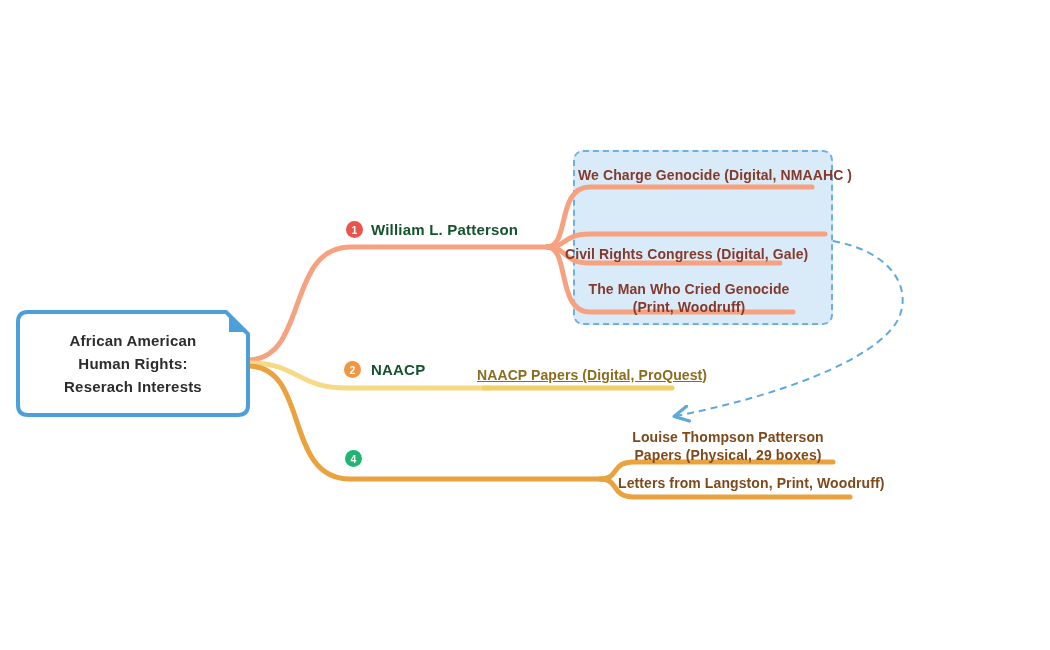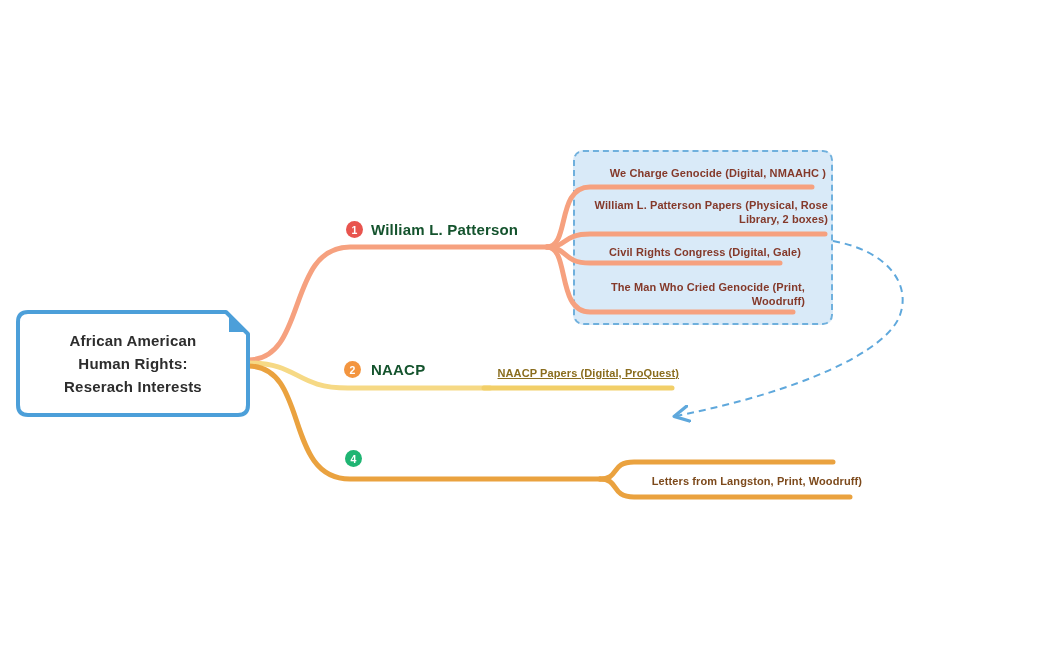--- a/index.html
+++ b/index.html
@@ -32,22 +32,22 @@
   .badge{
     position:absolute;width:17px;height:17px;border-radius:50%;
     color:#fff;font-size:10.5px;font-weight:700;
     display:flex;align-items:center;justify-content:center;
     z-index:4;
   }
   .badge-1{left:346px;top:221px;background:#E8544E;}
   .badge-2{left:344px;top:361px;background:#F3953F;}
   .badge-4{left:345px;top:450px;background:#1FB573;}
   .leaf{
-    position:absolute;font-weight:700;font-size:11px;line-height:1.3;
-    text-align:right;letter-spacing:0.1px;z-index:3;
+    position:absolute;font-weight:700;font-size:14px;line-height:1.3;
+    text-align:center;letter-spacing:0.1px;z-index:3;
   }
   .w{color:#84392A;}
   .n{color:#8A6D1E;}
   .l{color:#7D4A1C;}
   .w1{left:578px;top:166px;width:248px;white-space:nowrap;}
   .w2{left:576px;top:198px;width:252px;}
   .w3{left:565px;top:245px;width:236px;white-space:nowrap;}
   .w4{left:573px;top:280px;width:232px;}
   .n1{left:477px;top:366px;width:202px;white-space:nowrap;text-decoration:underline;}
   .l1{left:616px;top:428px;width:224px;}
@@ -84,24 +84,24 @@
 
     <path d="M 28 312 H 226 L 248 334 V 405 Q 248 415 238 415 H 28 Q 18 415 18 405 V 322 Q 18 312 28 312 Z" fill="#ffffff" stroke="#4C9FD9" stroke-width="4" stroke-linejoin="round"></path>
     <path d="M 229 317 L 244 332 L 229 332 Z" fill="#4C9FD9"></path>
   </svg>
 
   <div class="root-text">African American Human Rights: Reserach Interests</div>
 
   <span class="badge badge-1">1</span>
   <div class="branch-label lbl-william">William L. Patterson</div>
   <div class="leaf w w1">We Charge Genocide (Digital, NMAAHC )</div>
-  <div class="leaf w w2">William L. Patterson Papers (Physical, Rose Library, 2 boxes)</div>
   <div class="leaf w w3">Civil Rights Congress (Digital, Gale)</div>
   <div class="leaf w w4">The Man Who Cried Genocide (Print, Woodruff)</div>
 
   <span class="badge badge-2">2</span>
   <div class="branch-label lbl-naacp">NAACP</div>
   <div class="leaf n n1">NAACP Papers (Digital, ProQuest)</div>
 
   <span class="badge badge-4">4</span>
+  <div class="leaf l l1">Louise Thompson Patterson Papers (Physical, 29 boxes)</div>
   <div class="leaf l l2">Letters from Langston, Print, Woodruff)</div>
 
 </div>
 
 </body></html>

